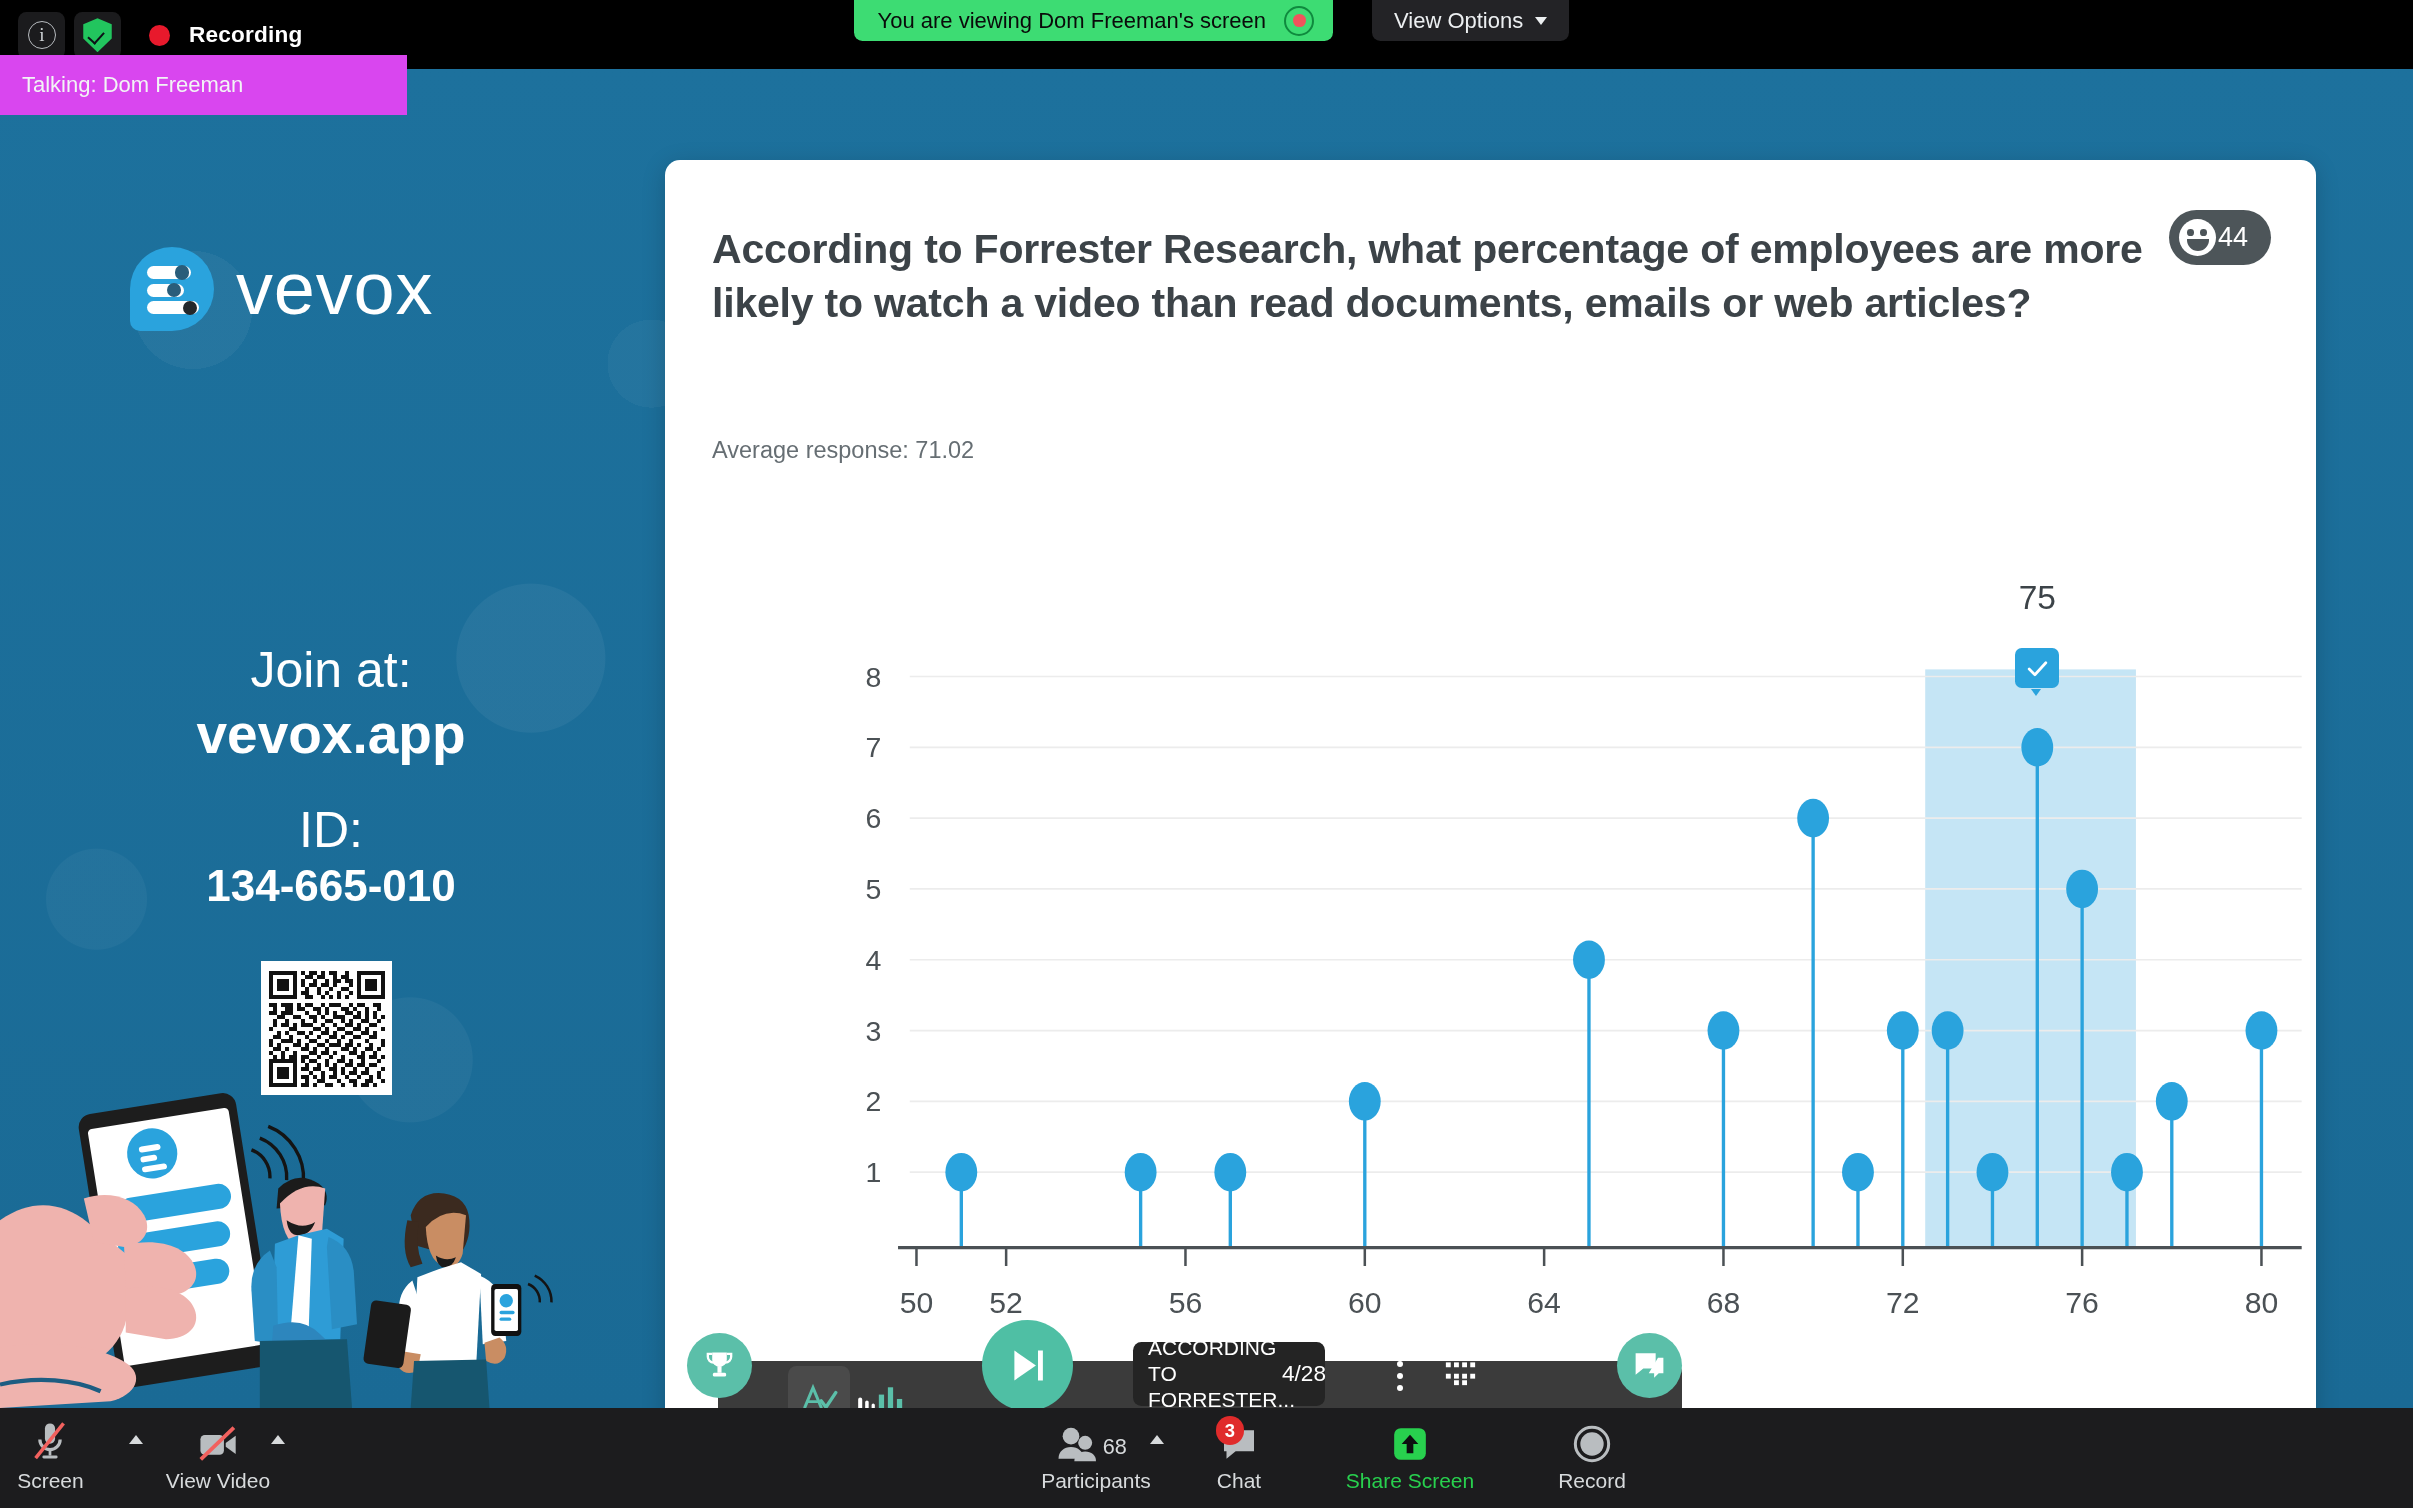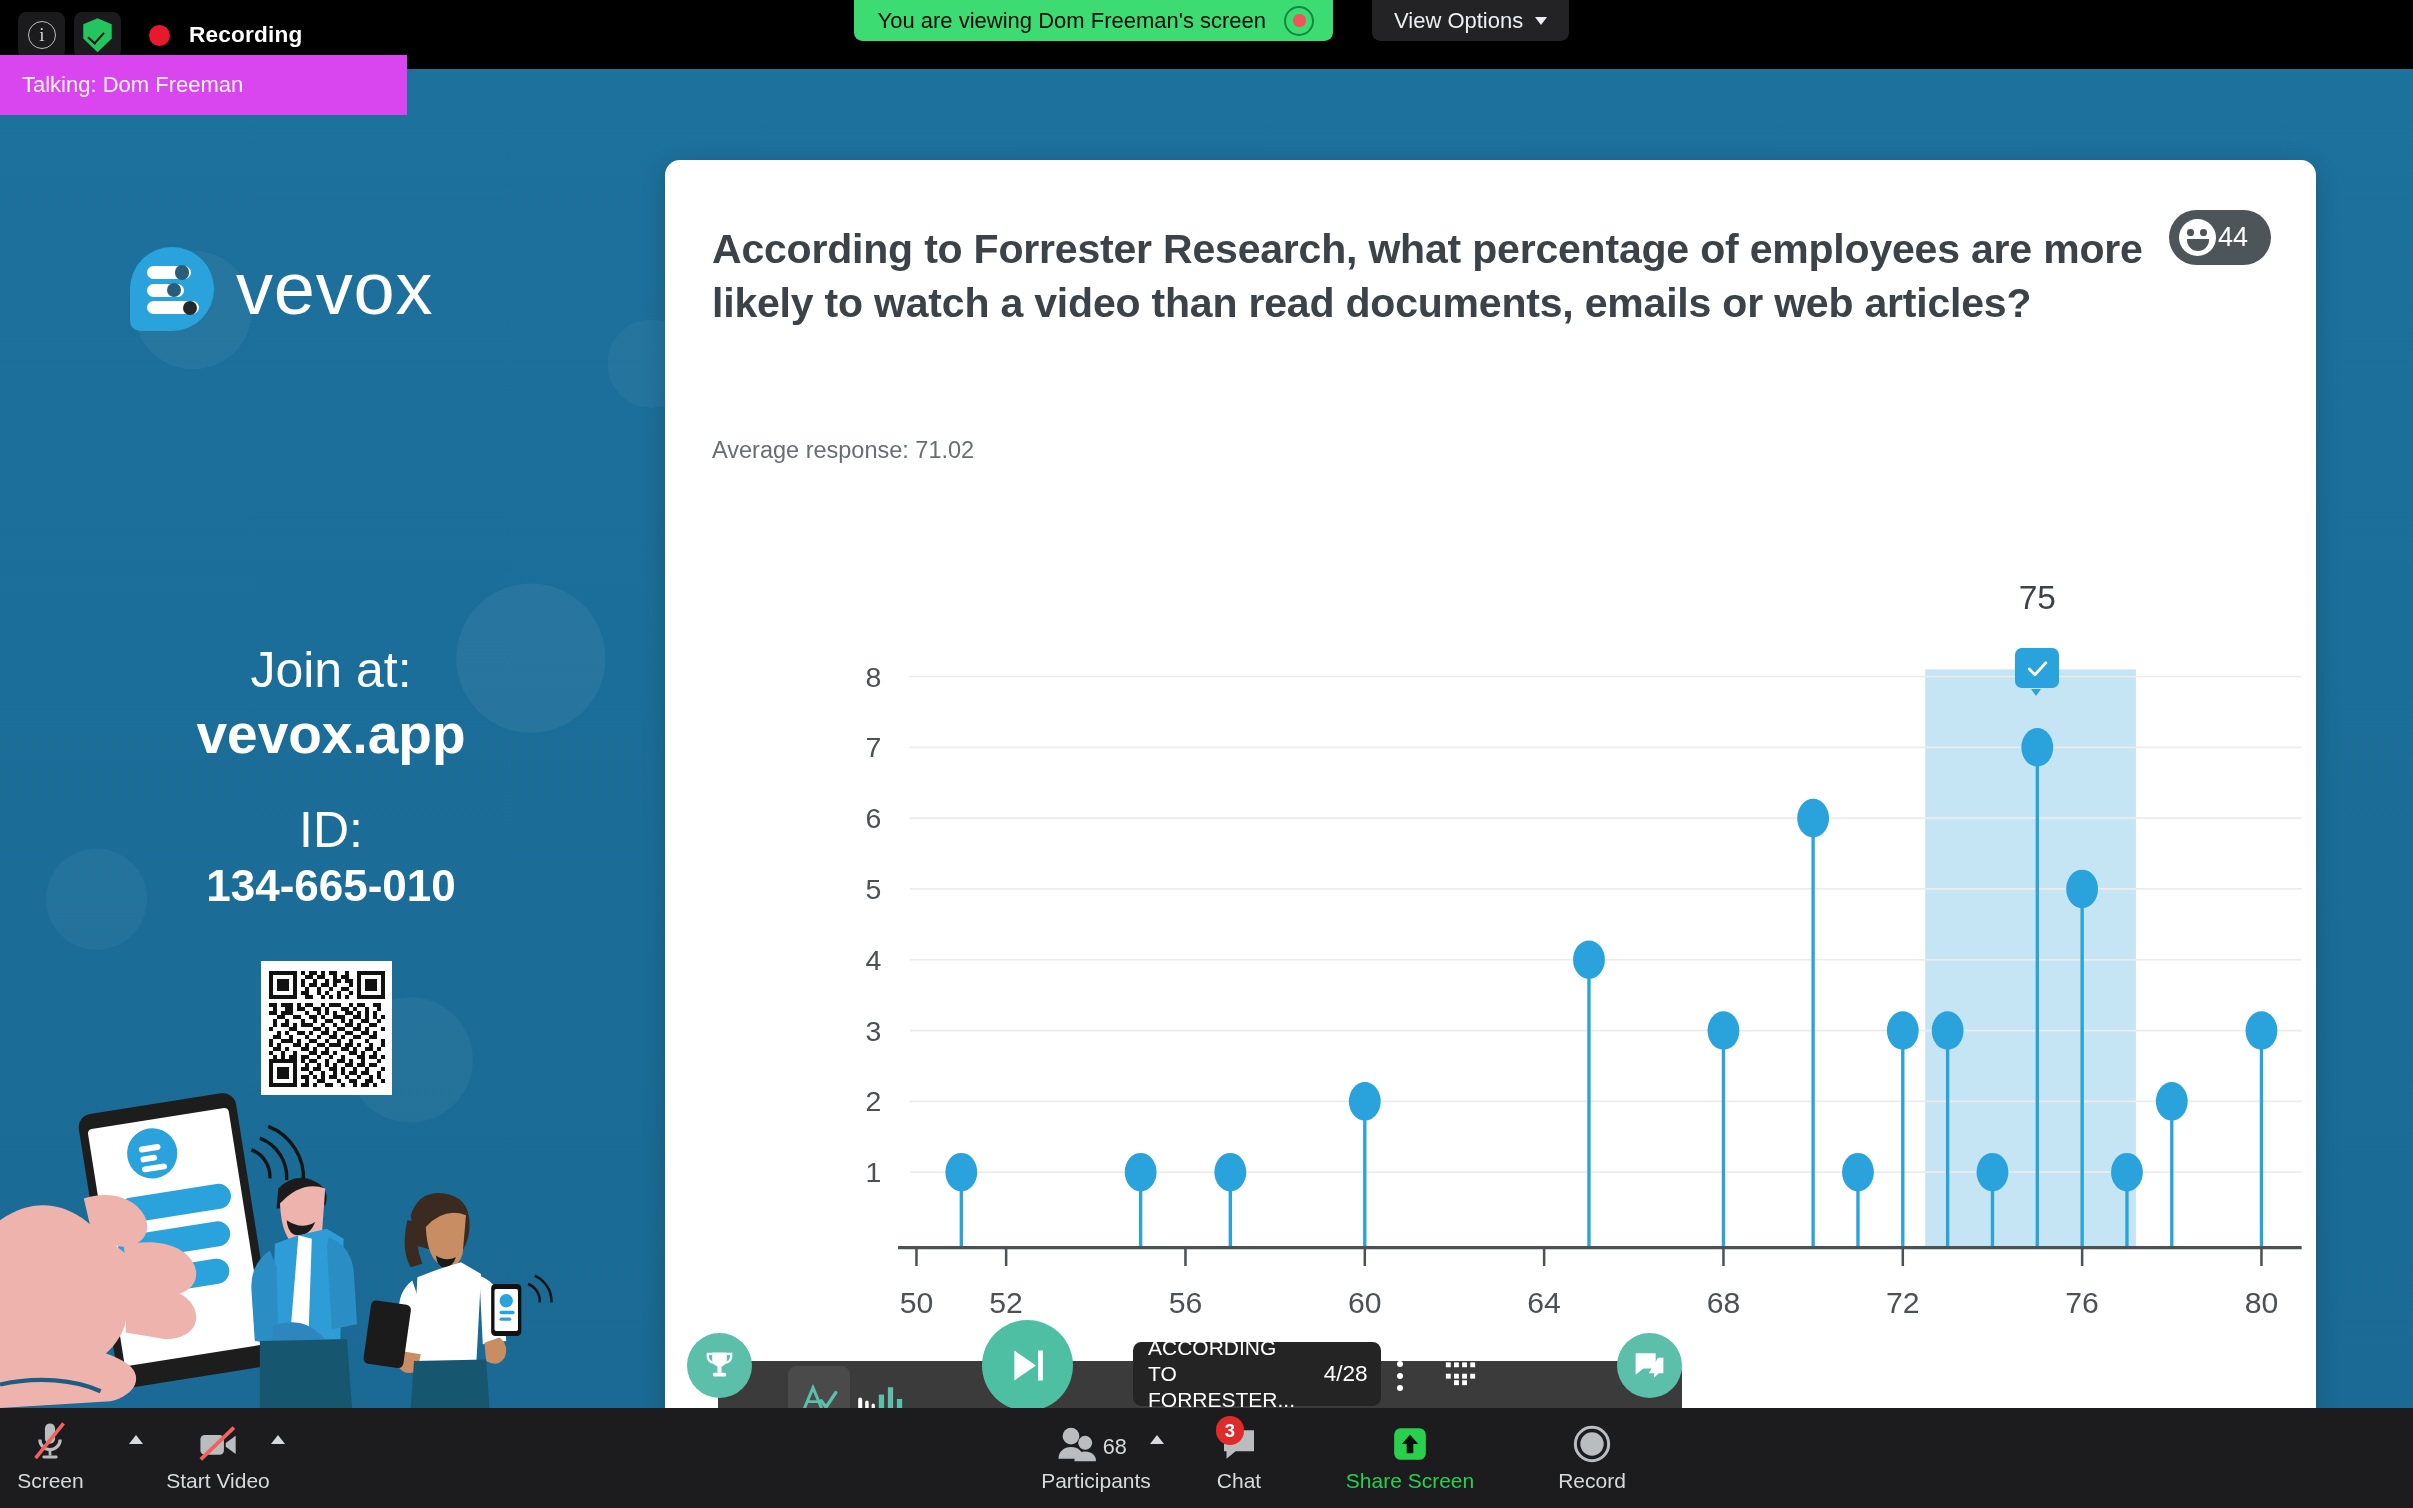--- a/index.html
+++ b/index.html
@@ -180,21 +180,21 @@
     position: absolute; left: 982px; top: 1251px; width: 91px; height: 91px;
     border-radius: 50%; background: #4fbfa4; display:flex; align-items:center; justify-content:center;
   }
   .vx-icon-btn {
     position: absolute; width: 62px; height: 62px; display:flex; align-items:center; justify-content:center;
     border-radius: 8.4px;
   }
   .vx-ans { left: 788px; top: 1297px; background: #4a4a4a; }
   .vx-bars{ left: 859px; top: 1297px; }
   .vx-chip {
-    position: absolute; left: 1133px; top: 1273px; width: 248px; height: 64px;
+    position: absolute; left: 1133px; top: 1273px; width: 192px; height: 64px;
     background: #242424; border-radius: 8.4px; display:flex; align-items:center;
     justify-content: space-between; padding: 0 13.4px 0 15px;
   }
   .vx-chip-title { color:#fff; font-size: 21px; line-height: 1.25; max-width: 134px; }
   .vx-chip-count { color:#fff; font-size: 22.6px; font-weight: 500; }
   .vx-kebab { position: absolute; left: 1383px; top: 1282px; width: 34px; height: 50px;
               display:flex; flex-direction: column; align-items:center; justify-content:center; gap:5.9px; }
   .vx-kebab i { width: 5.9px; height: 5.9px; border-radius:50%; background:#fff; display:block;}
   .vx-expand { position: absolute; left: 1441px; top: 1282px; width: 50px; height: 50px;}
   .cursor-hand { position: absolute; left: 846px; top: 1324px; width: 34px; height: 42px; }
@@ -765,21 +765,21 @@
     <div class="zb-caret" style="left:129px;"></div>
 
     <div class="zb-item" style="left:155px;">
       <div class="zb-icon">
         <svg width="47" height="40" viewBox="0 0 26 22">
           <rect x="3" y="6" width="13" height="11" rx="2.4" fill="#b9bdc0"></rect>
           <path d="M17 10.5 L22.5 6.4 v10.2 L17 12.5z" fill="#b9bdc0"></path>
           <line x1="3.2" y1="19.5" x2="21.5" y2="2" stroke="#f2615e" stroke-width="2.1"></line>
         </svg>
       </div>
-      <div class="zb-label">Start Video</div>
+      <div class="zb-label">View Video</div>
     </div>
     <div class="zb-caret" style="left:271px;"></div>
 
     <div class="zb-item" style="left:1012px; width:168px;">
       <div class="zb-icon">
         <svg width="80" height="39" viewBox="0 0 48 23">
           <circle cx="9" cy="6.5" r="5" fill="#b9bdc0"></circle>
           <path d="M1.5 20c0-4.3 3.3-7 7.5-7s7.5 2.7 7.5 7z" fill="#b9bdc0"></path>
           <circle cx="17.5" cy="10.5" r="4.2" fill="#b9bdc0"></circle>
           <path d="M11 21.5c0-3.6 2.8-5.8 6.5-5.8s6.5 2.2 6.5 5.8z" fill="#b9bdc0"></path>

